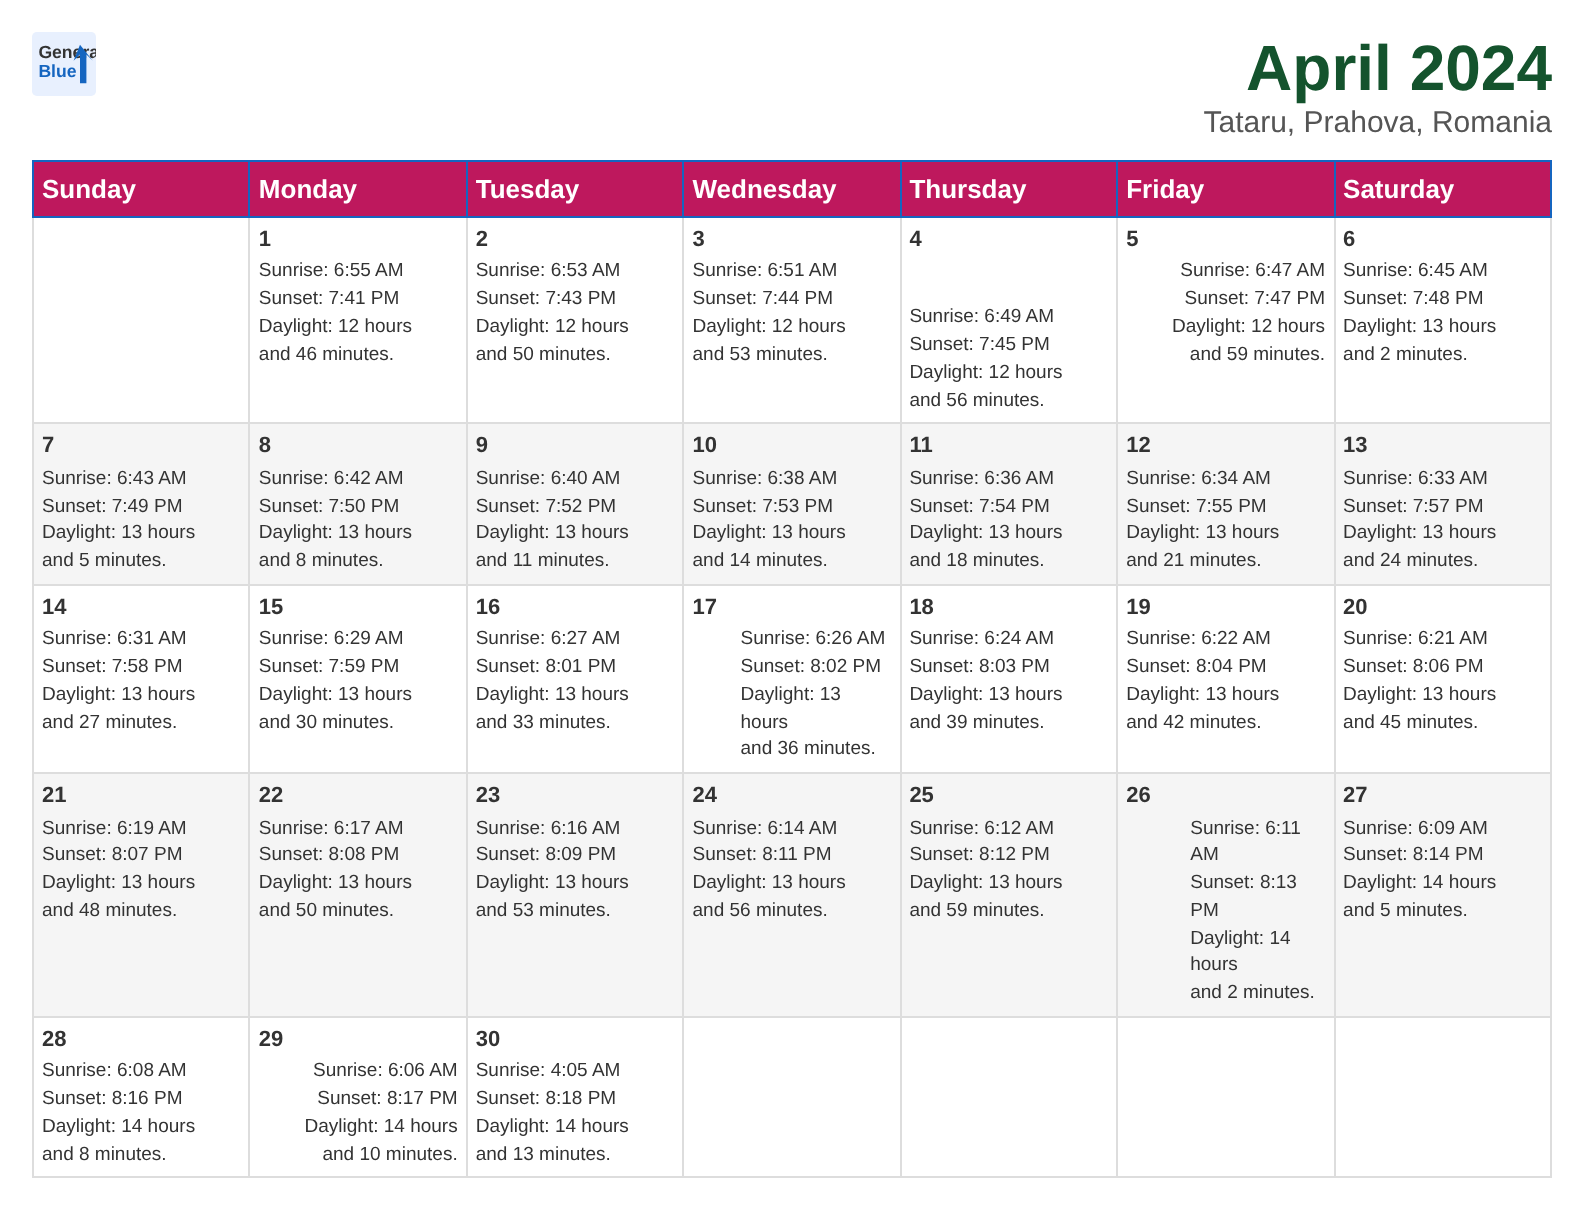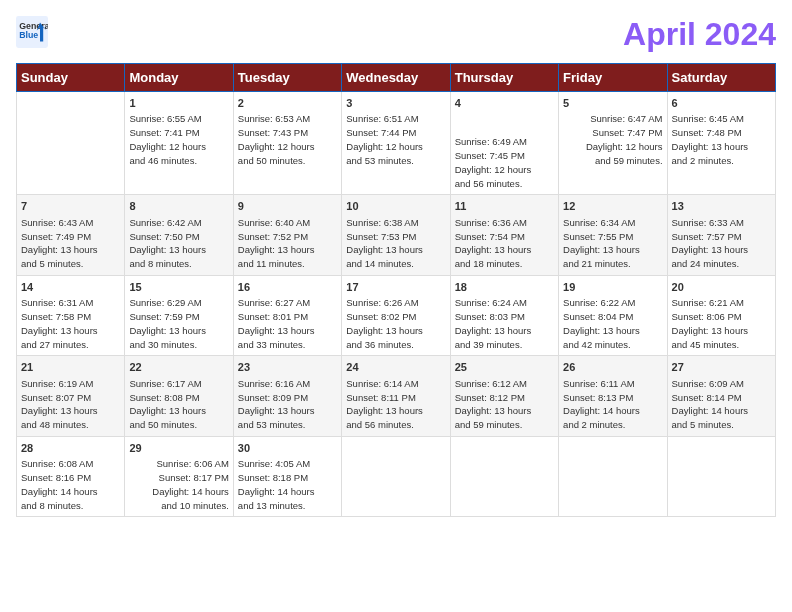--- a/index.html
+++ b/index.html
@@ -30,33 +30,33 @@
     .logo-icon {
       width: 32px;
       height: 32px;
     }
     .title-block {
       text-align: right;
     }
     .main-title {
       font-size: 32px;
       font-weight: bold;
-      color: #8b5cf6;
+      color: #14532d;
     }
     .subtitle {
       font-size: 15px;
       color: #555;
     }
     table {
       width: 100%;
       border-collapse: collapse;
       table-layout: fixed;
     }
     thead tr {
-      background: #7f1d1d;
+      background: #be185d;
       color: #fff;
     }
     thead th {
       padding: 6px 4px;
       font-size: 13px;
       font-weight: bold;
       text-align: left;
       border: 1px solid #1565c0;
     }
     tbody tr {
@@ -95,20 +95,21 @@
     <div class="logo">
       <svg class="logo-icon" viewBox="0 0 40 40">
         <rect x="0" y="0" width="40" height="40" fill="#e8f0fe" rx="3"></rect>
         <text x="4" y="16" font-size="11" font-weight="bold" fill="#333" font-family="Arial">General</text>
         <text x="4" y="28" font-size="11" font-weight="bold" fill="#1565c0" font-family="Arial">Blue</text>
         <polygon points="30,8 38,18 34,14 34,32 30,32 30,14 26,18" fill="#1565c0"></polygon>
       </svg>
     </div>
     <div class="title-block">
       <div class="main-title">April 2024</div>
+      <div class="subtitle">Tataru, Prahova, Romania</div>
     </div>
   </div>
 
   <table>
     <thead>
       <tr id="header-row">
           <th>Sunday</th>
           <th>Monday</th>
           <th>Tuesday</th>
           <th>Wednesday</th>
@@ -231,21 +232,21 @@
           </td>
           <td>
             <span class="day-num">16</span>
             <div class="cell-text" style="white-space: pre-line;">Sunrise: 6:27 AM
 Sunset: 8:01 PM
 Daylight: 13 hours
 and 33 minutes.</div>
           </td>
           <td>
             <span class="day-num">17</span>
-            <div class="cell-text" style="white-space: pre-line;">Sunrise: 6:26 AM
+            <div class="cell-text" style="white-space: pre-line; margin-left: 24px;">Sunrise: 6:26 AM
 Sunset: 8:02 PM
 Daylight: 13 hours
 and 36 minutes.</div>
           </td>
           <td>
             <span class="day-num">18</span>
             <div class="cell-text" style="white-space: pre-line;">Sunrise: 6:24 AM
 Sunset: 8:03 PM
 Daylight: 13 hours
 and 39 minutes.</div>
@@ -296,21 +297,21 @@
           </td>
           <td>
             <span class="day-num">25</span>
             <div class="cell-text" style="white-space: pre-line;">Sunrise: 6:12 AM
 Sunset: 8:12 PM
 Daylight: 13 hours
 and 59 minutes.</div>
           </td>
           <td>
             <span class="day-num">26</span>
-            <div class="cell-text" style="white-space: pre-line;">Sunrise: 6:11 AM
+            <div class="cell-text" style="white-space: pre-line; margin-left: 32px;">Sunrise: 6:11 AM
 Sunset: 8:13 PM
 Daylight: 14 hours
 and 2 minutes.</div>
           </td>
           <td>
             <span class="day-num">27</span>
             <div class="cell-text" style="white-space: pre-line;">Sunrise: 6:09 AM
 Sunset: 8:14 PM
 Daylight: 14 hours
 and 5 minutes.</div>

